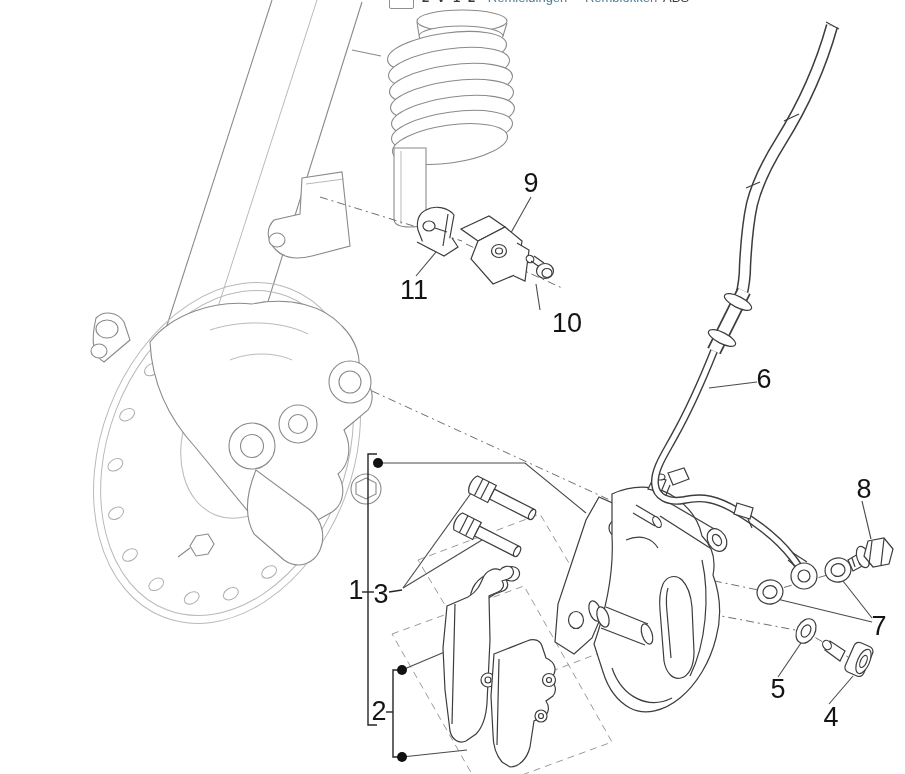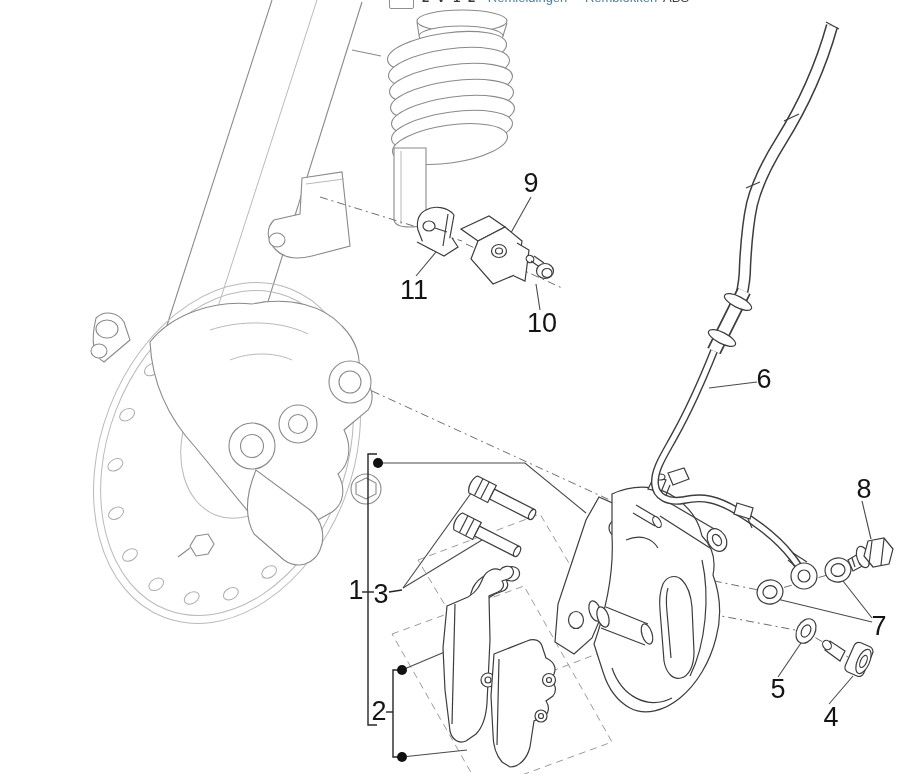--- a/index.html
+++ b/index.html
@@ -296,16 +296,16 @@
 
   <div class="callout" style="left:356px;top:590px;">1</div>
   <div class="callout" style="left:379px;top:711px;">2</div>
   <div class="callout" style="left:381px;top:594px;">3</div>
   <div class="callout" style="left:831px;top:717px;">4</div>
   <div class="callout" style="left:778px;top:689px;">5</div>
   <div class="callout" style="left:764px;top:379px;">6</div>
   <div class="callout" style="left:879px;top:626px;">7</div>
   <div class="callout" style="left:864px;top:489px;">8</div>
   <div class="callout" style="left:531px;top:183px;">9</div>
-  <div class="callout" style="left:542px;top:323px;">10</div>
+  <div class="callout" style="left:567px;top:323px;">10</div>
   <div class="callout" style="left:414px;top:290px;">11</div>
 
 </div>
 
 </body></html>

